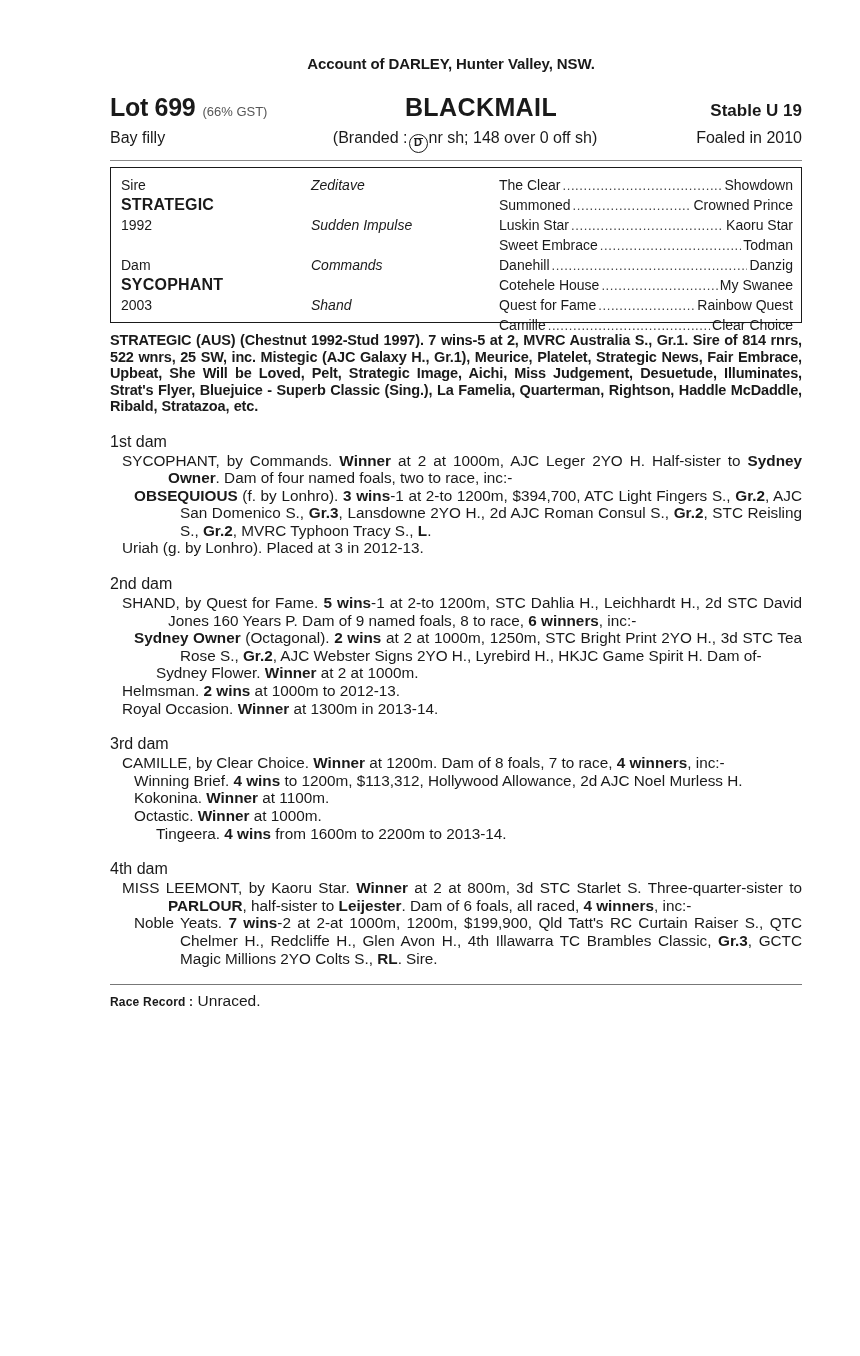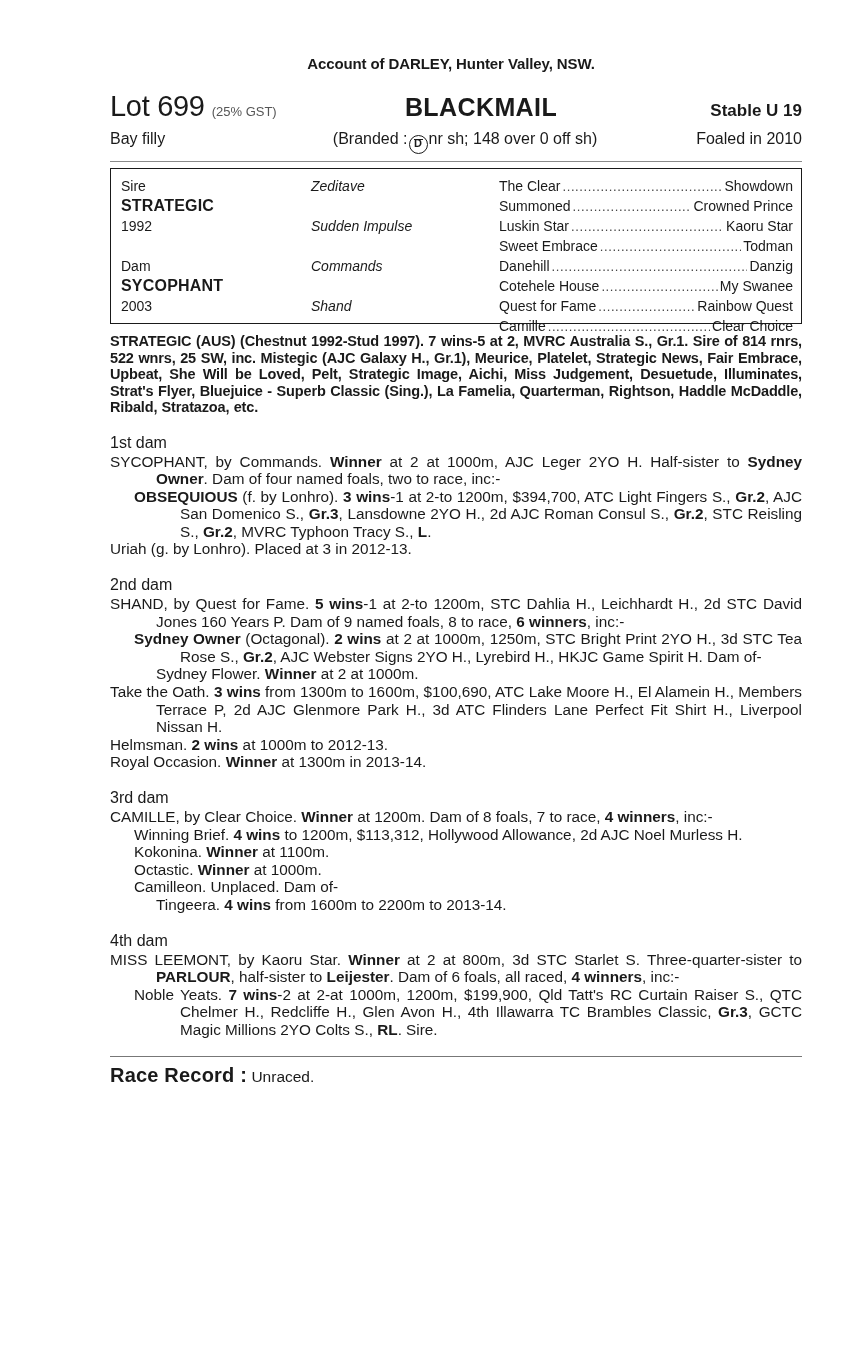--- a/index.html
+++ b/index.html
@@ -45,22 +45,22 @@
     justify-content: space-between;
     margin: 0 0 2px 0;
   }
   .lot-left {
     display: flex;
     align-items: baseline;
     white-space: nowrap;
     width: 240px;
   }
   .lot-number {
-    font-size: 29px;
-    font-weight: normal;
+    font-size: 25px;
+    font-weight: bold;
     letter-spacing: -0.3px;
   }
   .gst {
     font-size: 13px;
     color: #555;
     margin-left: 7px;
   }
   .horse-name {
     font-size: 25px;
     font-weight: bold;
@@ -182,50 +182,50 @@
     font-size: 16px;
     margin: 18px 0 1px 0;
   }
   .para {
     font-size: 15.3px;
     line-height: 17.6px;
     text-align: justify;
     text-justify: inter-word;
     margin: 0;
   }
-  .lvl1 { margin-left: 0px;  text-indent: 0; padding-left: 46px; }
+  .lvl1 { margin-left: 12px;  text-indent: 0; padding-left: 46px; }
   .lvl1 > .first { margin-left: -46px; }
   .lvl2 { padding-left: 70px; }
   .lvl2 > .first { margin-left: -46px; }
   .lvl3 { padding-left: 92px; }
   .lvl3 > .first { margin-left: -46px; }
   b { font-weight: bold; }
 
   
   .foot-rule {
     border: 0;
     border-top: 1.8px solid #777;
     margin: 17px 0 7px 0;
     width: 100%;
   }
   .race-record { font-size: 15.5px; }
-  .race-record b { font-size: 20px; letter-spacing: 0.2px; }
+  .race-record b { font-size: 12px; letter-spacing: 0.2px; }
 </style>
 </head>
 <body>
 
 <div class="page">
   <div class="content">
 
     <div class="account-line">Account of DARLEY, Hunter Valley, NSW.</div>
 
     <div class="lot-row">
       <div class="lot-left">
         <span class="lot-number">Lot 699</span>
-        <span class="gst">(25% GST)</span>
+        <span class="gst">(66% GST)</span>
       </div>
       <div class="horse-name">BLACKMAIL</div>
       <div class="stable">Stable U 19</div>
     </div>
 
     <div class="desc-row">
       <div class="desc-colour">Bay filly</div>
       <div class="desc-branded">
         <span>(Branded :</span><span class="brand-mark"><span class="bar"></span><span>D</span></span><span>nr sh; 148 over 0 off sh)</span>
       </div>
@@ -310,34 +310,32 @@
           <p class="para lvl1"><span class="first">Uriah (g. by Lonhro). Placed at 3 in 2012-13.</span></p>
         </div>
     </div>
 
     <div>
       <div class="dam-heading">2nd dam</div>
       <div>
           <p class="para lvl1"><span class="first">SHAND, by Quest for Fame. <b>5 wins</b>-1 at 2-to 1200m, STC Dahlia H., Leichhardt H., 2d STC David Jones 160 Years P. Dam of 9 named foals, 8 to race, <b>6 winners</b>, inc:-</span></p>
           <p class="para lvl2"><span class="first"><b>Sydney Owner</b> (Octagonal). <b>2 wins</b> at 2 at 1000m, 1250m, STC Bright Print 2YO H., 3d STC Tea Rose S., <b>Gr.2</b>, AJC Webster Signs 2YO H., Lyrebird H., HKJC Game Spirit H. Dam of-</span></p>
           <p class="para lvl3"><span class="first">Sydney Flower. <b>Winner</b> at 2 at 1000m.</span></p>
-          <p class="para lvl1"><span class="first">Take the Oath. <b>3 wins</b> from 1300m to 1600m, $100,690, ATC Lake Moore H., El Alamein H., Members Terrace P, 2d AJC Glenmore Park H., 3d ATC Flinders Lane Perfect Fit Shirt H., Liverpool Nissan H.</span></p>
           <p class="para lvl1"><span class="first">Helmsman. <b>2 wins</b> at 1000m to 2012-13.</span></p>
           <p class="para lvl1"><span class="first">Royal Occasion. <b>Winner</b> at 1300m in 2013-14.</span></p>
         </div>
     </div>
 
     <div>
       <div class="dam-heading">3rd dam</div>
       <div>
           <p class="para lvl1"><span class="first">CAMILLE, by Clear Choice. <b>Winner</b> at 1200m. Dam of 8 foals, 7 to race, <b>4 winners</b>, inc:-</span></p>
           <p class="para lvl2"><span class="first">Winning Brief. <b>4 wins</b> to 1200m, $113,312, Hollywood Allowance, 2d AJC Noel Murless H.</span></p>
           <p class="para lvl2"><span class="first">Kokonina. <b>Winner</b> at 1100m.</span></p>
           <p class="para lvl2"><span class="first">Octastic. <b>Winner</b> at 1000m.</span></p>
-          <p class="para lvl2"><span class="first">Camilleon. Unplaced. Dam of-</span></p>
           <p class="para lvl3"><span class="first">Tingeera. <b>4 wins</b> from 1600m to 2200m to 2013-14.</span></p>
         </div>
     </div>
 
     <div>
       <div class="dam-heading">4th dam</div>
       <div>
           <p class="para lvl1"><span class="first">MISS LEEMONT, by Kaoru Star. <b>Winner</b> at 2 at 800m, 3d STC Starlet S. Three-quarter-sister to <b>PARLOUR</b>, half-sister to <b>Leijester</b>. Dam of 6 foals, all raced, <b>4 winners</b>, inc:-</span></p>
           <p class="para lvl2"><span class="first">Noble Yeats. <b>7 wins</b>-2 at 2-at 1000m, 1200m, $199,900, Qld Tatt's RC Curtain Raiser S., QTC Chelmer H., Redcliffe H., Glen Avon H., 4th Illawarra TC Brambles Classic, <b>Gr.3</b>, GCTC Magic Millions 2YO Colts S., <b>RL</b>. Sire.</span></p>
         </div>

